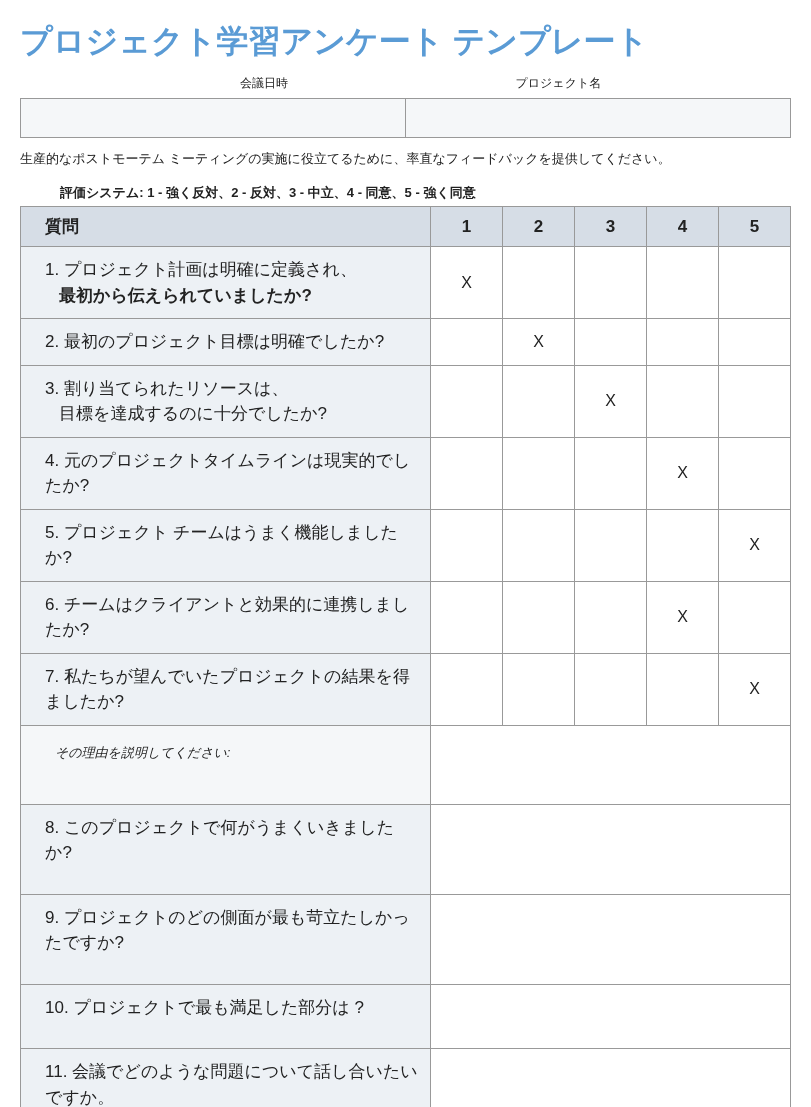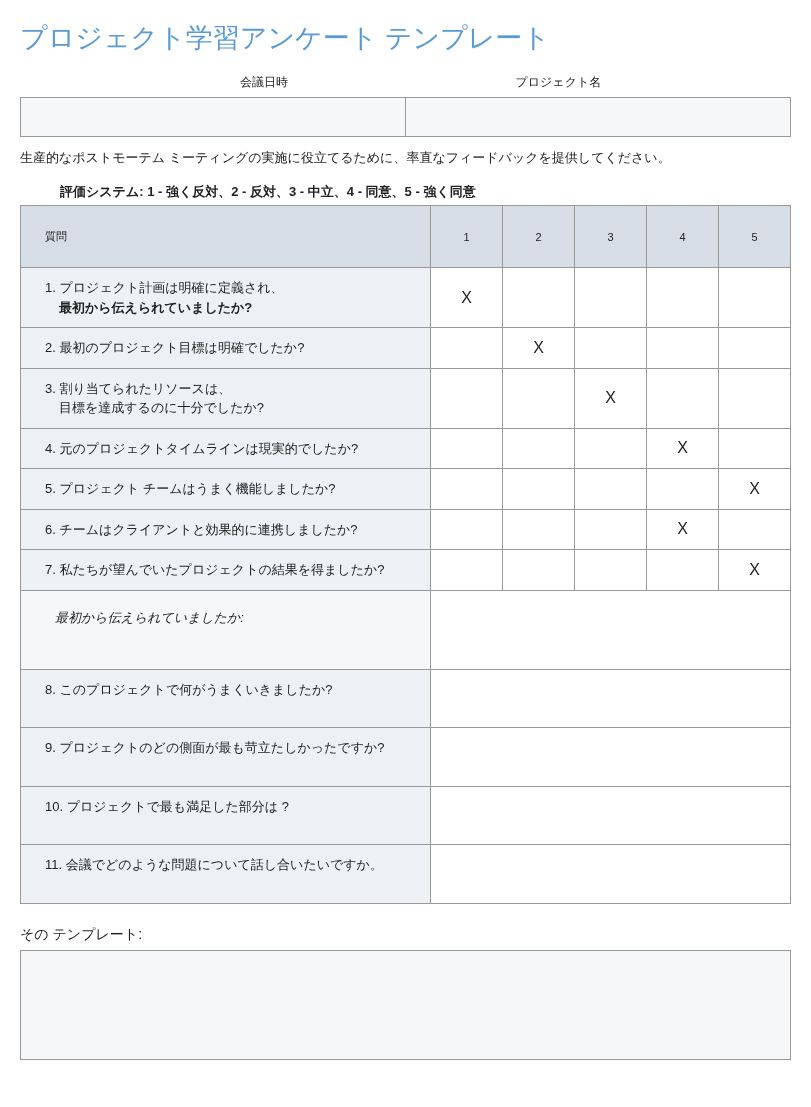--- a/index.html
+++ b/index.html
@@ -6,24 +6,24 @@
     margin: 0;
     padding: 20px;
     font-family: Arial, "Hiragino Sans", "Meiryo", sans-serif;
     font-size: 13px;
     color: #222;
     background: #fff;
     width: 811px;
     box-sizing: border-box;
   }
   .title {
-    font-size: 27px;
-    font-weight: normal;
+    font-size: 32px;
+    font-weight: bold;
     color: #5A9BD5;
-    margin-bottom: 18px;
+    margin-bottom: 11px;
   }
   .meta-row {
     display: flex;
     margin-bottom: 4px;
   }
   .meta-col {
     flex: 1;
   }
   .meta-label {
     font-size: 12px;
@@ -61,36 +61,36 @@
     width: 100%;
     border-collapse: collapse;
     table-layout: fixed;
   }
   table.survey th, table.survey td {
     border: 1px solid #999;
     vertical-align: middle;
   }
   table.survey thead th {
     background: #D6DDE6;
-    font-weight: normal;
+    font-weight: bold;
     text-align: center;
-    padding: 23px 6px;
-    font-size: 11px;
+    padding: 8px 6px;
+    font-size: 17px;
   }
   table.survey thead th.qcol {
     text-align: left;
     padding-left: 24px;
   }
   table.survey .qcol {
     width: 410px;
   }
   table.survey td.question {
     background: #EDF1F5;
     padding: 10px 10px 10px 24px;
-    font-size: 13px;
+    font-size: 17px;
     line-height: 1.5;
   }
   table.survey td.rating {
     background: #fff;
     text-align: center;
     font-size: 16px;
     padding: 10px 0;
   }
   table.survey td.rating-blank {
     background: #fff;
@@ -236,21 +236,21 @@
         </td>
         <td class="rating"></td>
         <td class="rating"></td>
         <td class="rating"></td>
         <td class="rating"></td>
         <td class="rating"><span>X</span></td>
       </tr>
     </tbody>
   <tbody>
     <tr>
-      <td class="explain">最初から伝えられていましたか:</td>
+      <td class="explain">その理由を説明してください:</td>
       <td class="rating-blank" colspan="5"></td>
     </tr>
   </tbody>
   <tbody id="open-body">
       <tr class="open">
         <td class="question"><span>8.</span> <span>このプロジェクトで何がうまくいきましたか?</span></td>
         <td class="answer" colspan="5"></td>
       </tr>
       <tr class="open">
         <td class="question"><span>9.</span> <span>プロジェクトのどの側面が最も苛立たしかったですか?</span></td>

